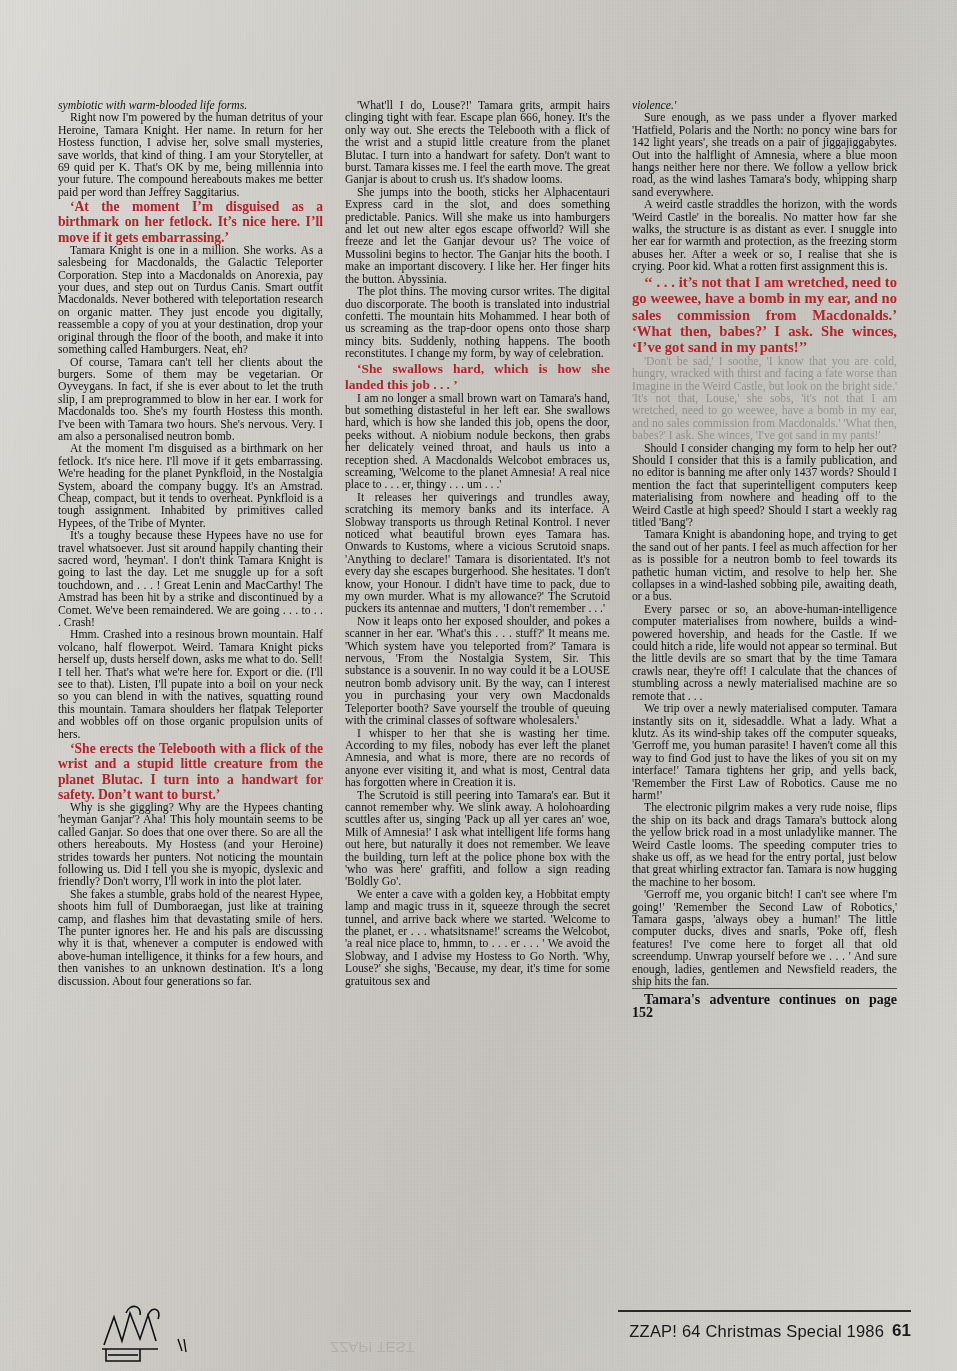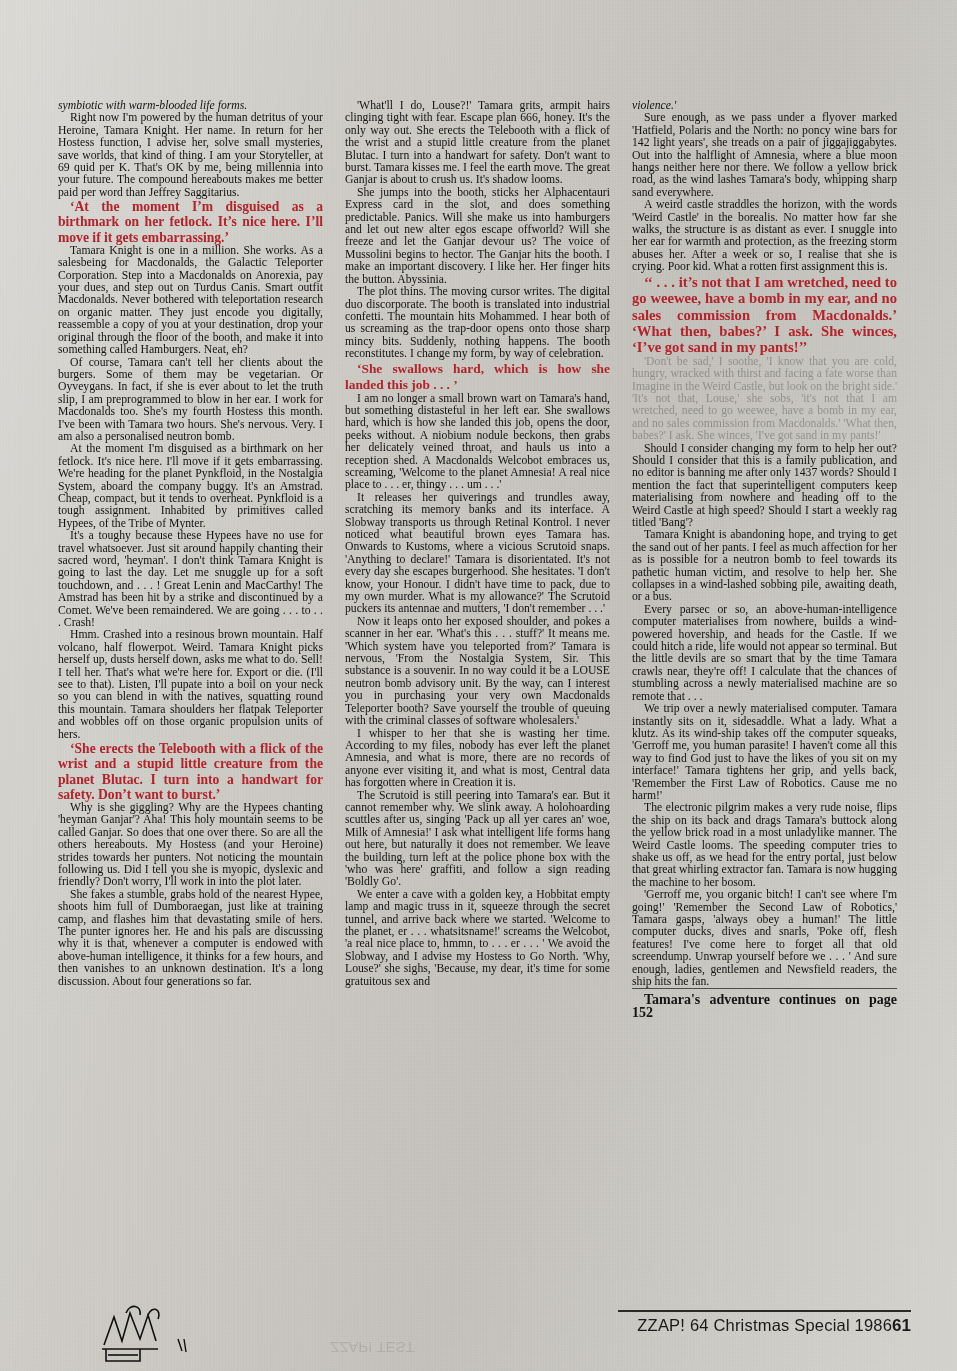--- a/index.html
+++ b/index.html
@@ -86,40 +86,41 @@
     border-top: 1px solid #4a4a4a;
     padding-top: 5px;
   }
   .footer {
     position: absolute;
     left: 58px;
     right: 46px;
     top: 1316px;
     height: 30px;
     display: flex;
+    align-items: center;
     justify-content: flex-end;
     font-family: "Liberation Sans", sans-serif;
   }
   .footer-rule {
     position: absolute;
     left: 618px;
     right: 46px;
     top: 1310px;
     height: 2px;
     background: #2a2a2a;
   }
   .footer-text {
     font-size: 16.5px;
     letter-spacing: 0.2px;
     color: #1a1a1a;
   }
   .footer-page {
     font-size: 17px;
     font-weight: bold;
-    margin-left: 0;
+    margin-left: 8px;
     color: #1a1a1a;
   }
   .doodle {
     position: absolute;
     left: 96px;
     top: 1295px;
     width: 110px;
     height: 70px;
   }
   .ghost-text {

